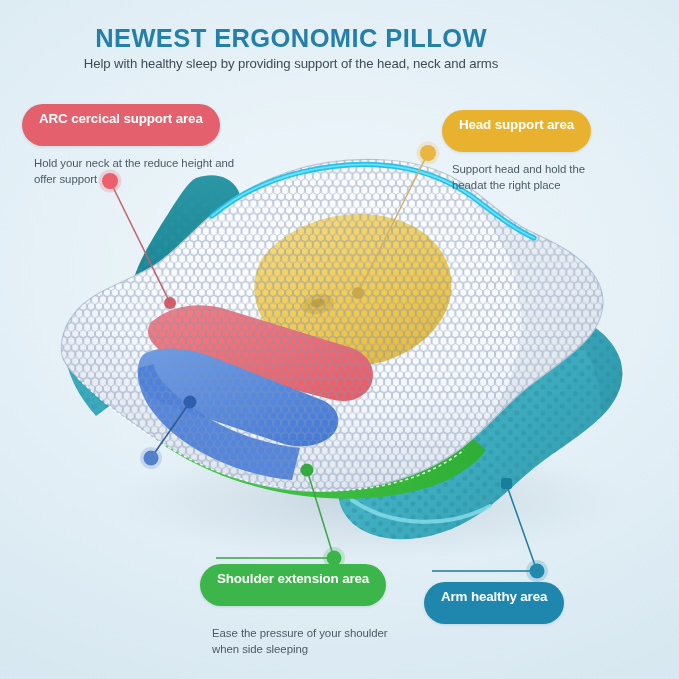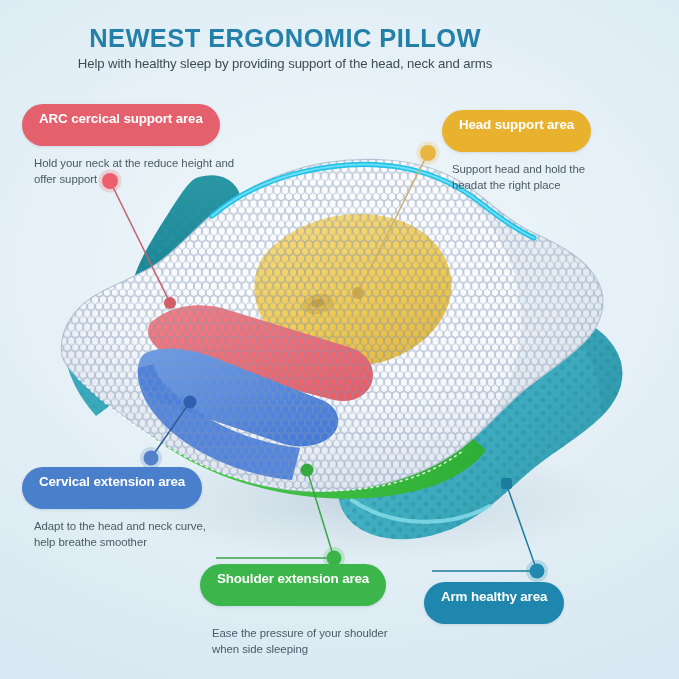--- a/index.html
+++ b/index.html
@@ -10,21 +10,21 @@
     font-family: "Liberation Sans", sans-serif;
   }
   #page {
     position: relative;
     width: 679px; height: 679px;
     background: radial-gradient(ellipse 120% 90% at 50% 40%, #eef6fa 0%, #e6f1f7 35%, #d9e9f2 70%, #cfe3ee 100%);
     overflow: hidden;
   }
 
   
-  #header { position: absolute; top: 24px; left: 4px; width: 562px; text-align: center; }
+  #header { position: absolute; top: 24px; left: 10px; width: 562px; text-align: center; }
   #title {
     font-size: 25.5px; font-weight: bold; letter-spacing: 0.4px;
     color: #2480a8; line-height: 1.1;
   }
   #subtitle {
     margin-top: 4px; font-size: 13.2px; color: #3d4b55;
     letter-spacing: -0.1px;
   }
 
   
@@ -359,25 +359,20 @@
     <div class="desc">Hold your neck at the reduce height and
 offer support</div>
   </div>
 
   <div class="callout c-head">
     <div class="badge" style="background-color: rgb(232, 178, 46);">Head support area</div>
     <div class="desc">Support head and hold the
 headat the right place</div>
   </div>
 
-  <div class="callout c-cerv">
-    <div class="badge" style="background-color: rgb(74, 127, 204);">Cervical extension area</div>
-    <div class="desc">Adapt to the head and neck curve,
-help breathe smoother</div>
-  </div>
 
   <div class="callout c-shoul">
     <div class="badge" style="background-color: rgb(60, 181, 74);">Shoulder extension area</div>
     <div class="desc">Ease the pressure of your shoulder
 when side sleeping</div>
   </div>
 
   <div class="callout c-arm">
     <div class="badge" style="background-color: rgb(31, 135, 173);">Arm healthy area</div>
   </div>

